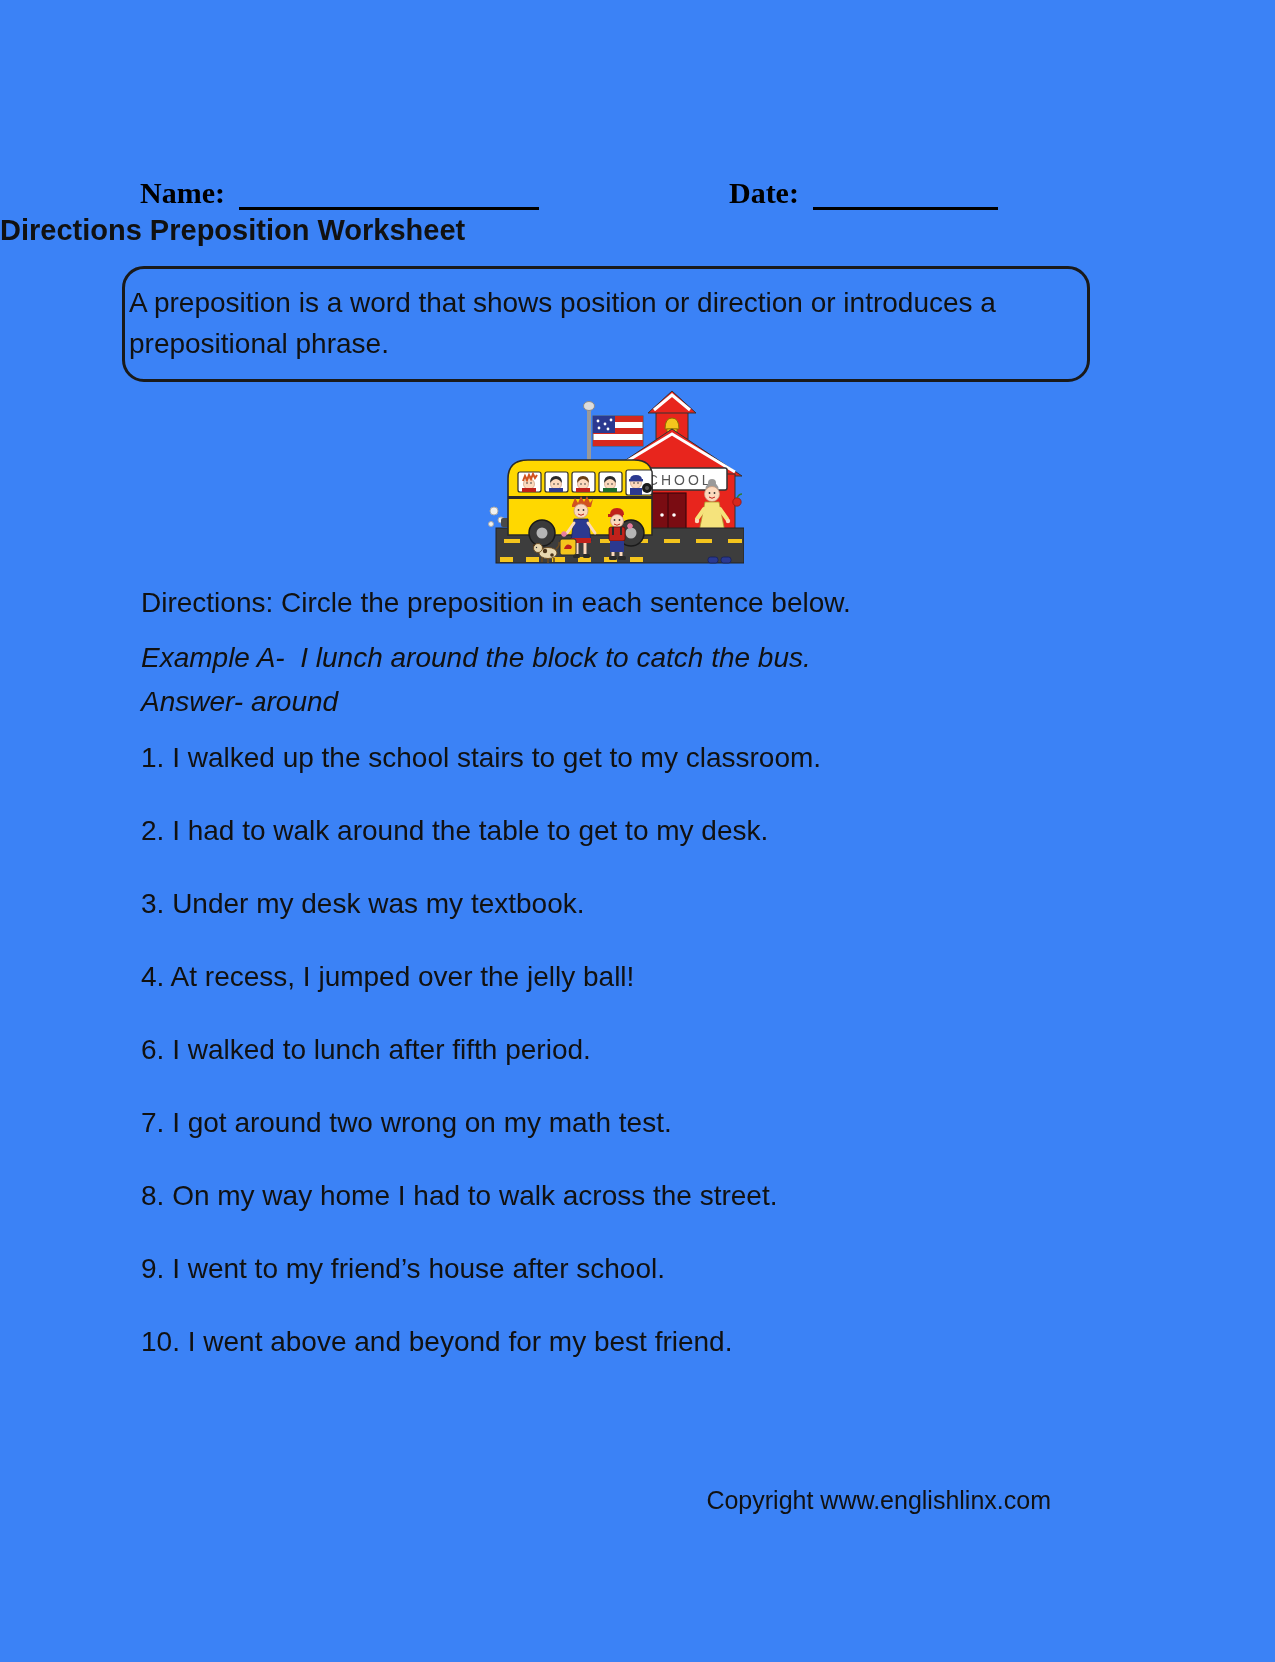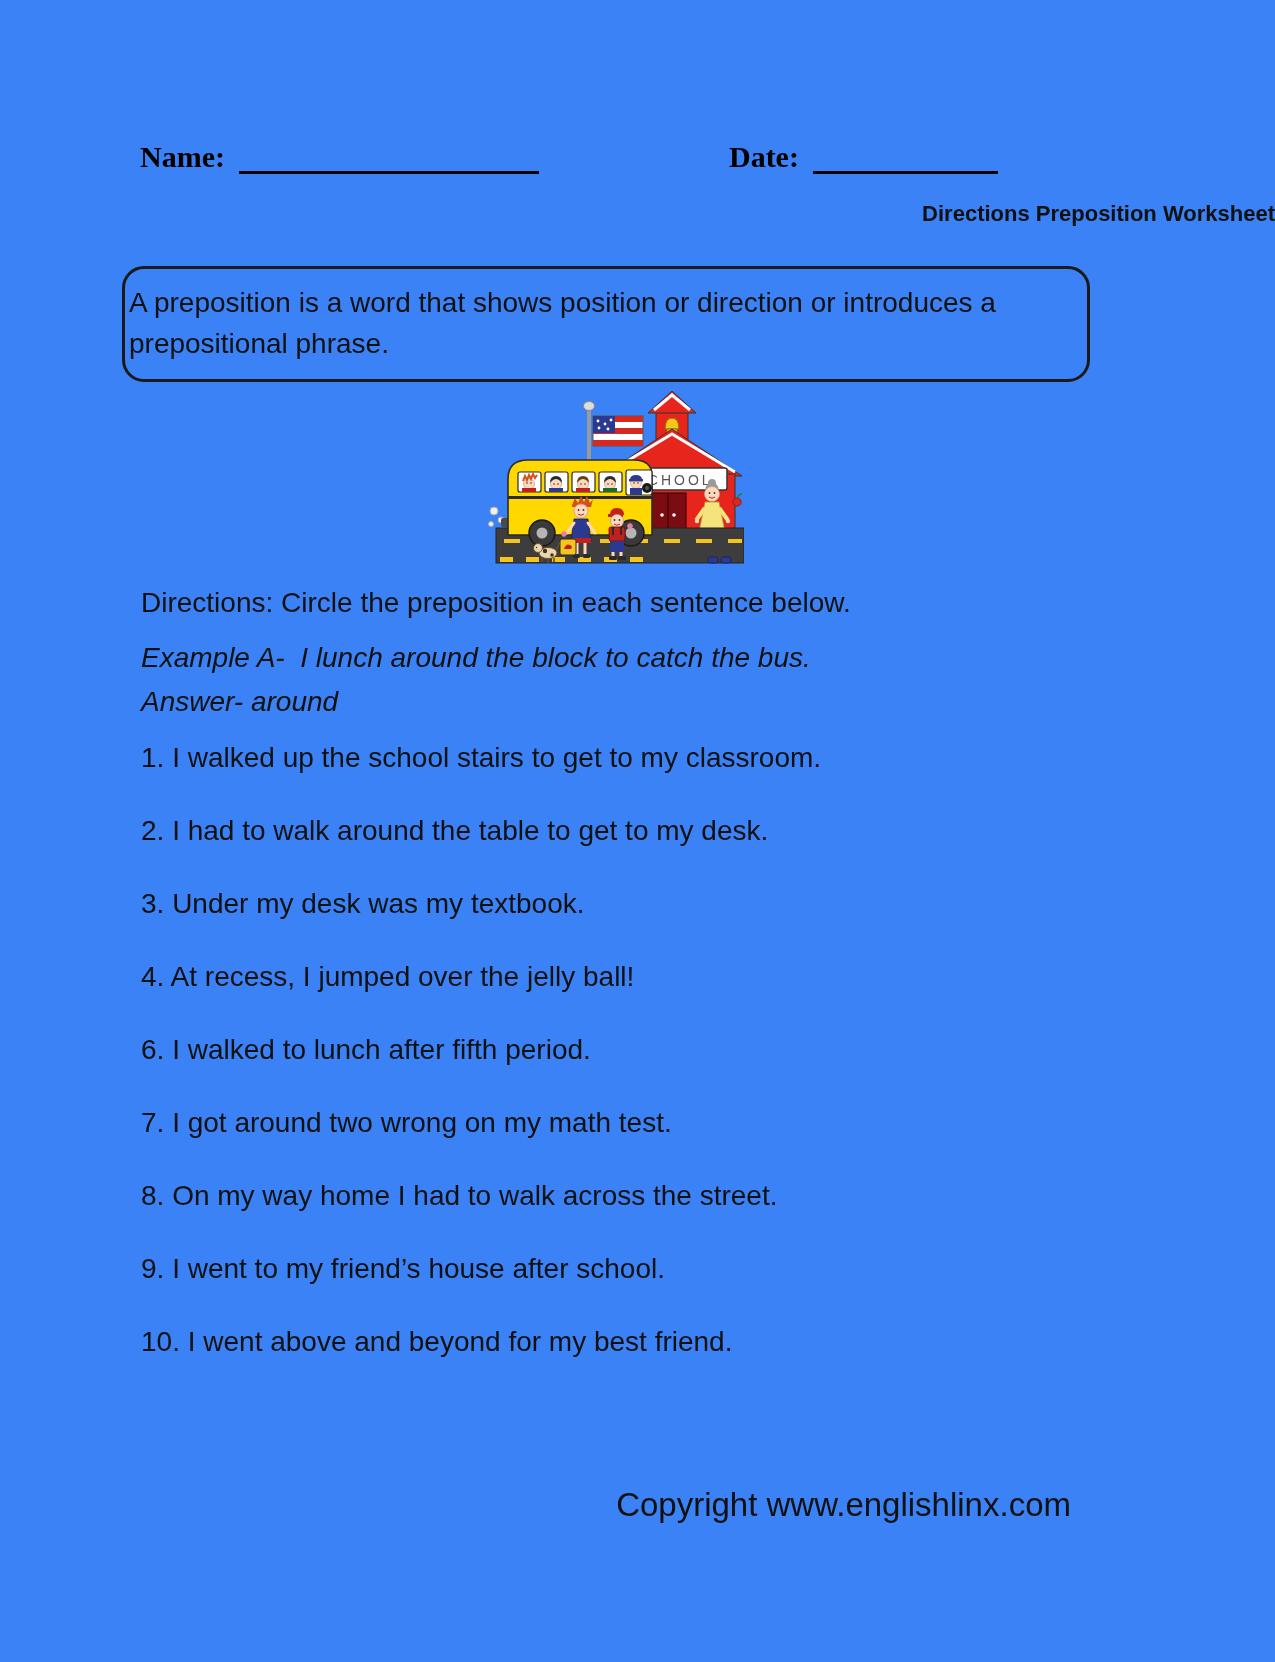--- a/index.html
+++ b/index.html
@@ -10,42 +10,42 @@
     font-family:"Liberation Sans","DejaVu Sans",sans-serif;
     color:#141414;
     overflow:hidden;
   }
   
   .hdr-row{position:absolute;top:140px;left:140px;width:995px;display:flex;align-items:flex-end;}
   .hdr-label{font-family:"Liberation Serif","DejaVu Serif",serif;font-weight:bold;font-size:30px;color:#000;}
   .fill-line{display:inline-block;border-bottom:3px solid #000;height:30px;margin-left:14px;}
   .name-line{width:300px;}
   .date-line{width:185px;}
-  .date-group{margin-left:190px;display:flex;align-items:flex-end;}
+  .date-group{margin-left:190px;display:flex;align-items:flex-end;margin-top:36px;}
   .name-group{display:flex;align-items:flex-end;}
   
-  .title{position:absolute;top:201px;left:0;width:100%;text-align:right;font-size:22px;font-weight:bold;color:#111;}
+  .title{position:absolute;top:214px;left:0;width:100%;text-align:left;font-size:29px;font-weight:bold;color:#111;}
   
   .def-box{
     position:absolute;top:266px;left:122px;width:938px;
     border:3px solid #1a1a1a;border-radius:22px;
     padding:13px 20px 15px 4px;
     font-size:28px;line-height:41px;color:#111;
   }
   
   .clipart{position:absolute;top:383px;left:484px;width:260px;height:187px;}
   
   .content{position:absolute;top:586px;left:141px;width:1000px;font-size:28px;color:#111;}
   .content p{margin:0;line-height:34px;}
   .directions{margin:0;}
   .example{margin-top:21px !important;font-style:italic;white-space:pre-wrap;}
   .answer{margin-top:10px !important;font-style:italic;}
   .sentence{margin-top:39px !important;}
   .sentence.first{margin-top:22px !important;}
-  .copyright{position:absolute;top:1486px;right:204px;font-size:33px;color:#111;}
+  .copyright{position:absolute;top:1486px;right:224px;font-size:25px;color:#111;}
 </style>
 </head>
 <body>
 
 <div class="page">
 
   <div class="hdr-row">
     <span class="name-group">
       <span class="hdr-label">Name:</span>
       <span class="fill-line name-line"></span>

